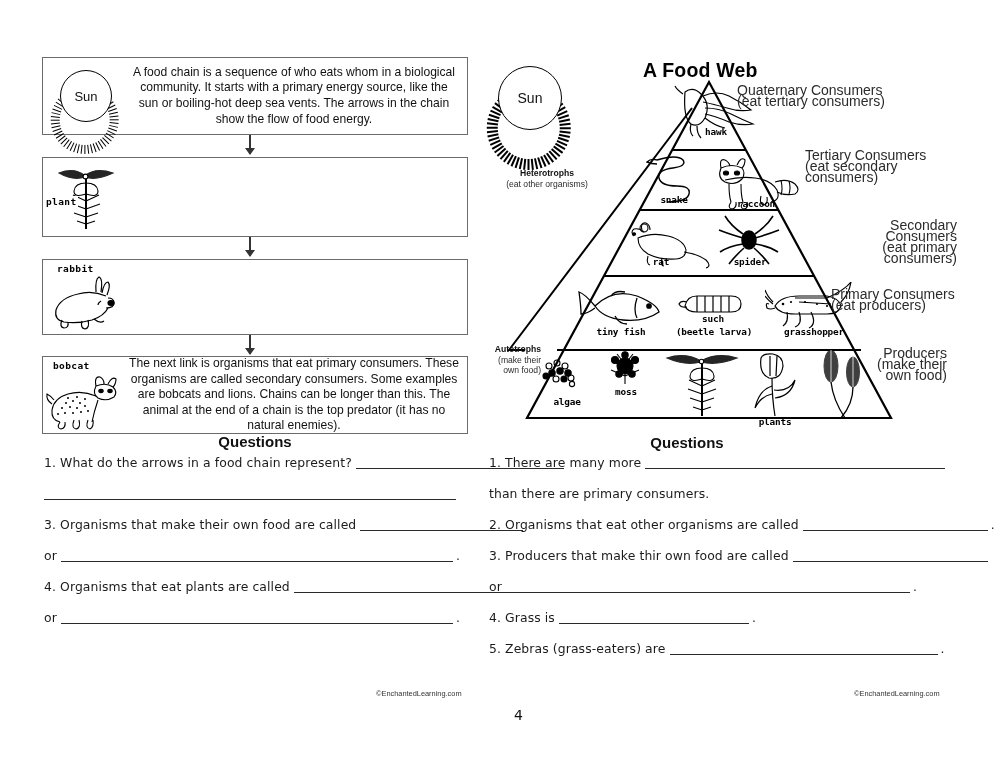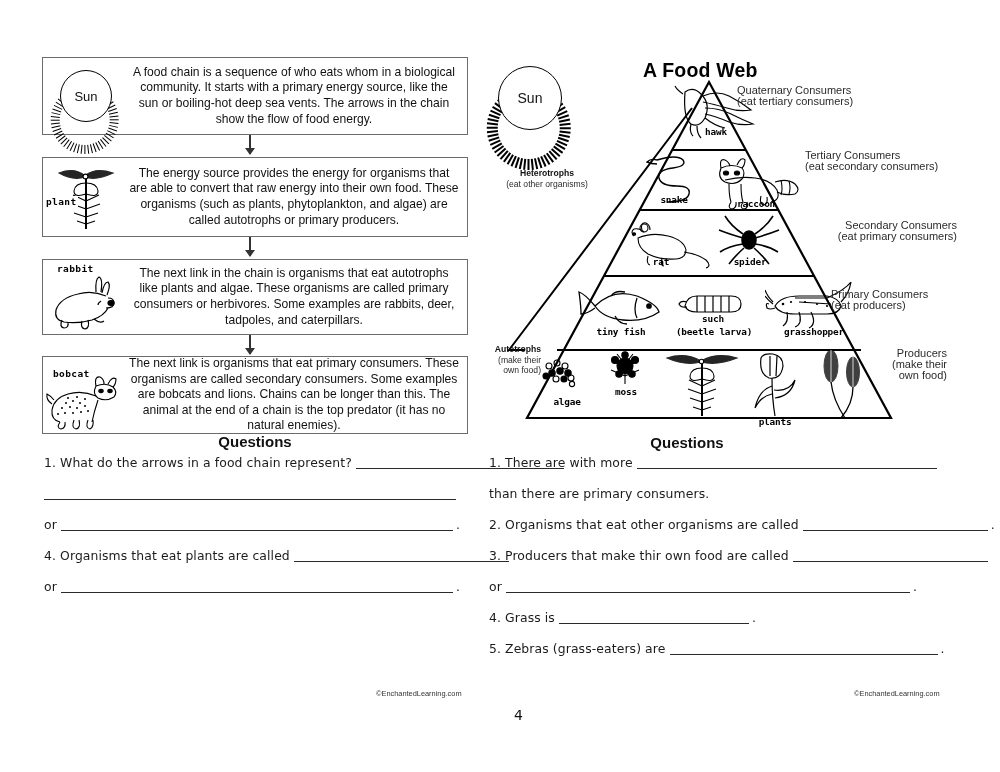--- a/index.html
+++ b/index.html
@@ -107,21 +107,21 @@
     letter-spacing:.2px;
   }
   .pyramid{
     position:absolute;
     left:487px;top:60px;
     width:460px;height:375px;
   }
   .pyr-svg{position:absolute;left:0;top:0;}
   .tier-label{
     position:absolute;
-    font-size:11px;
+    font-size:14px;
     line-height:11px;
     color:#2b2b2b;
     font-family:"Liberation Sans",sans-serif;
   }
   .org-name{
     position:absolute;
     font-family:"DejaVu Sans Mono", monospace;
     font-size:9.4px;
     font-weight:bold;
     color:#000;
@@ -238,48 +238,46 @@
             <path d="M37 22 Q26 22 25 30 Q25 37 37 33"></path>
             <path d="M37 22 Q48 22 49 30 Q49 37 37 33"></path>
             <path d="M37 40 L24 34 M37 40 L50 34"></path>
             <path d="M37 48 L23 43 M37 48 L51 43"></path>
             <path d="M37 56 L25 52 M37 56 L49 52"></path>
             <path d="M37 63 L28 60 M37 63 L46 60"></path>
           </g>
         </svg>
         <span class="icon-cap" style="position:absolute;left:2px;top:38px;background:#fff;padding:0 1px;">plant</span>
       </div>
-      <div class="chain-text">The energy source provides the energy for organisms that are able to convert that raw energy into their own food.  These organisms (such as plants, phytoplankton, and algae) are called autotrophs or primary producers.</div>
     </div>
     <div class="arrow" style="top:237px;height:19px;"></div>
 
     <div class="chain-box" style="top:259px;height:76px;">
       <div class="chain-icon">
         <span class="icon-cap" style="position:absolute;left:14px;top:3px;">rabbit</span>
         <svg width="80" height="58" viewBox="0 0 80 58" style="margin-top:12px;">
           <g stroke="#000" fill="none" stroke-width="1.2">
             <path d="M50 18 Q49 5 53 3 Q57 4 55 18"></path>
             <path d="M56 19 Q58 8 62 8 Q65 11 61 21"></path>
             <path d="M62 24 Q68 24 68 29 Q68 34 60 34"></path>
             <ellipse cx="65" cy="29" rx="3" ry="2.4" fill="#000"></ellipse>
             <path d="M60 22 Q46 16 32 20 Q14 24 10 36 Q8 46 18 48 Q32 50 46 46 Q58 42 62 34"></path>
             <path d="M16 46 Q13 53 18 54 Q23 54 22 48"></path>
             <path d="M36 47 Q34 54 39 55 Q44 54 42 46"></path>
             <path d="M48 45 Q54 50 58 47"></path>
             <path d="M55 27 Q52 29 52 31"></path>
           </g>
         </svg>
       </div>
-      <div class="chain-text">The next link in the chain is organisms that eat autotrophs like plants and algae.  These organisms are called primary consumers or herbivores.  Some examples are rabbits, deer, tadpoles, and caterpillars.</div>
     </div>
     <div class="arrow" style="top:335px;height:19px;"></div>
 
     <div class="chain-box" style="top:356px;height:78px;">
       <div class="chain-icon">
-        <span class="icon-cap" style="position:absolute;left:10px;top:11px;">bobcat</span>
+        <span class="icon-cap" style="position:absolute;left:10px;top:3px;">bobcat</span>
         <svg width="84" height="62" viewBox="0 0 84 62" style="margin-top:12px;">
           <g stroke="#000" fill="none" stroke-width="1.1">
             <path d="M52 16 Q50 6 56 7 Q60 9 60 14"></path>
             <path d="M64 14 Q68 6 72 9 Q72 14 69 17"></path>
             <path d="M52 16 Q48 24 54 28 Q62 32 70 27 Q74 22 69 17 Q62 12 52 16 Z"></path>
             <ellipse cx="57" cy="21" rx="2.2" ry="1.6" fill="#000"></ellipse>
             <ellipse cx="66" cy="21" rx="2.2" ry="1.6" fill="#000"></ellipse>
             <path d="M52 26 Q38 20 24 24 Q10 28 8 40 Q7 50 16 52"></path>
             <path d="M54 30 Q50 42 48 52"></path>
             <path d="M16 52 Q12 58 17 59 Q22 58 21 52"></path>
@@ -307,20 +305,21 @@
         </svg>
       </div>
       <div class="chain-text">The next link is organisms that eat primary consumers.  These organisms are called secondary consumers.  Some examples are bobcats and lions. Chains can be longer than this.  The animal at the end of a chain is the top predator (it has no natural enemies).</div>
     </div>
 
     <div class="q-head" style="left:42px;top:433px;width:426px;">Questions</div>
 
     <div class="qlist" id="qlist-left" style="left:44px;top:455px;width:428px;">
         <div class="qline" style="margin-top: 0px;"><span>1. </span><span>What do the arrows in a food chain represent? </span><span class="blank" style="width: 208px;"></span></div>
         <div class="qline" style="margin-top: 16px;"><span class="blank" style="width: 412px;"></span></div>
+        <div class="qline" style="margin-top: 16px;"><span>3. </span><span>Organisms that make their own food are called </span><span class="blank" style="width: 163px;"></span></div>
         <div class="qline" style="margin-top: 16px;"><span>or </span><span class="blank" style="width: 392px;"></span><span class="qtail">.</span></div>
         <div class="qline" style="margin-top: 16px;"><span>4. </span><span>Organisms that eat plants are called </span><span class="blank" style="width: 215px;"></span></div>
         <div class="qline" style="margin-top: 16px;"><span>or </span><span class="blank" style="width: 392px;"></span><span class="qtail">.</span></div>
       </div>
 
     <div class="credit" style="left:376px;top:689px;">©EnchantedLearning.com</div>
   </div>
 
   <div>
 
@@ -602,21 +601,21 @@
 
       <div class="side-lab" style="left:-2px;top:284px;width:56px;text-align:right;">
         <div class="hd">Autotrophs</div>
         <div>(make their own food)</div>
       </div>
     </div>
 
     <div class="q-head" style="left:487px;top:434px;width:400px;">Questions</div>
 
     <div class="qlist" id="qlist-right" style="left:489px;top:455px;width:460px;">
-        <div class="qline" style="margin-top: 0px;"><span>1. </span><span>There are with more </span><span class="blank" style="width: 300px;"></span></div>
+        <div class="qline" style="margin-top: 0px;"><span>1. </span><span>There are many more </span><span class="blank" style="width: 300px;"></span></div>
         <div class="qline" style="margin-top: 16px;"><span>than there are primary consumers.</span></div>
         <div class="qline" style="margin-top: 16px;"><span>2. </span><span>Organisms that eat other organisms are called </span><span class="blank" style="width: 185px;"></span><span class="qtail">.</span></div>
         <div class="qline" style="margin-top: 16px;"><span>3. </span><span>Producers that make thir own food are called </span><span class="blank" style="width: 195px;"></span></div>
         <div class="qline" style="margin-top: 16px;"><span>or </span><span class="blank" style="width: 404px;"></span><span class="qtail">.</span></div>
         <div class="qline" style="margin-top: 16px;"><span>4. </span><span>Grass is </span><span class="blank" style="width: 190px;"></span><span class="qtail">.</span></div>
         <div class="qline" style="margin-top: 16px;"><span>5. </span><span>Zebras (grass-eaters) are </span><span class="blank" style="width: 268px;"></span><span class="qtail">.</span></div>
       </div>
 
     <div class="credit" style="left:854px;top:689px;">©EnchantedLearning.com</div>
   </div>

